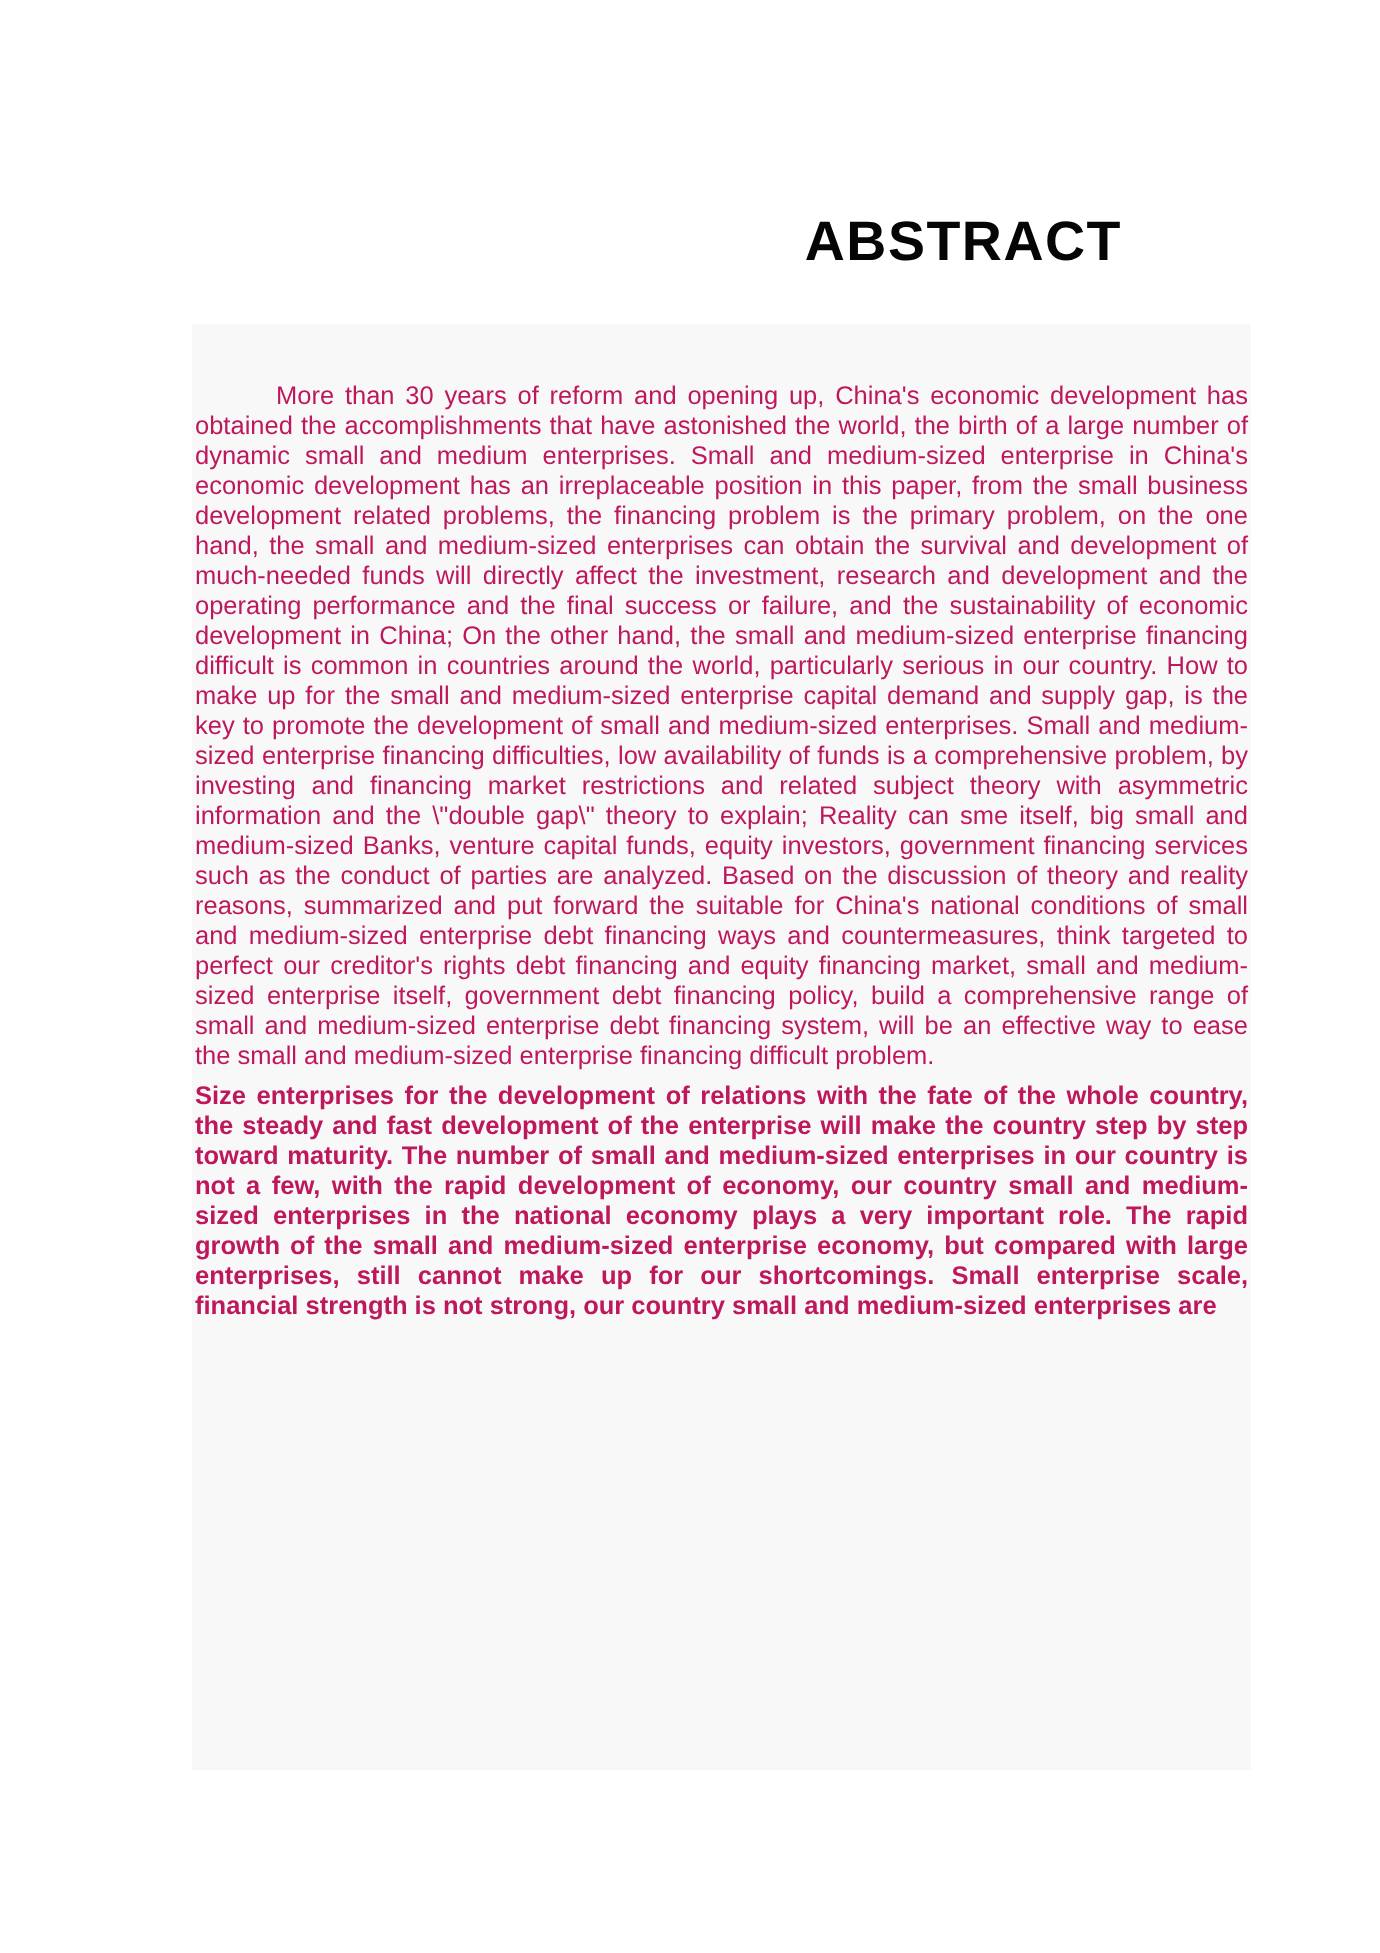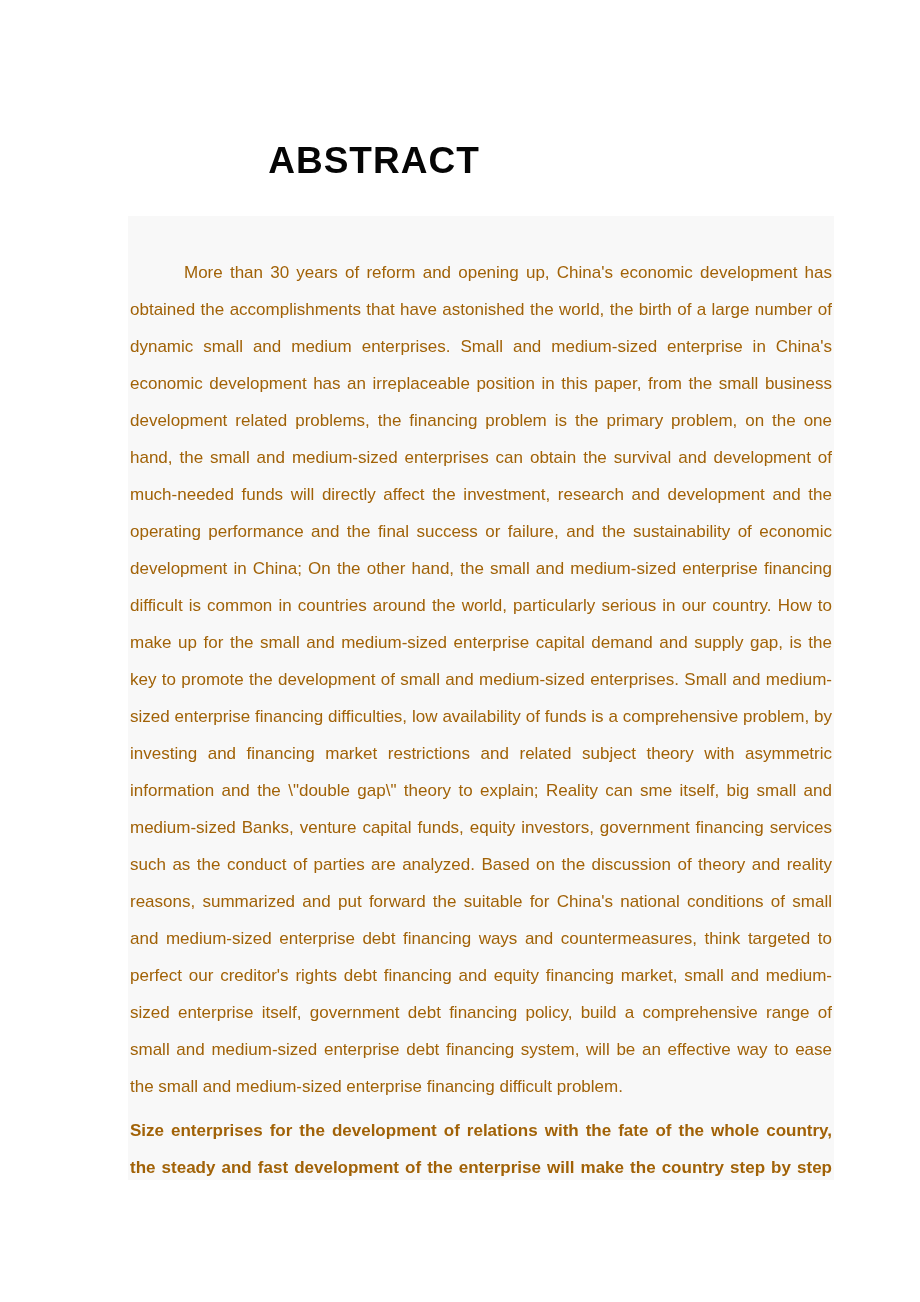--- a/index.html
+++ b/index.html
@@ -13,21 +13,21 @@
     position: relative;
     font-family: "Liberation Sans", sans-serif;
     overflow: hidden;
   }
   .page-title {
     position: absolute;
     top: 140px;
     left: 0;
     width: 748px;
     margin: 0;
-    text-align: center;
+    text-align: right;
     font-family: "Liberation Sans", sans-serif;
     font-weight: bold;
     font-size: 37px;
     letter-spacing: 1px;
     color: #050505;
   }
   .abstract-block {
     position: absolute;
     left: 128px;
     top: 216px;
@@ -35,22 +35,22 @@
     height: 964px;
     background: #f8f8f8;
     box-sizing: border-box;
     padding: 38px 2px 14px 2px;
     overflow: hidden;
   }
   .abstract-block p {
     margin: 0;
     font-family: "Liberation Sans", sans-serif;
     font-size: 17px;
-    line-height: 37px;
-    color: #a16207;
+    line-height: 20px;
+    color: #be185d;
     text-align: justify;
   }
   .abstract-block p.first-para {
     text-indent: 54px;
   }
   .abstract-block p + p {
     margin-top: 7px;
     font-weight: bold;
   }
 </style>

